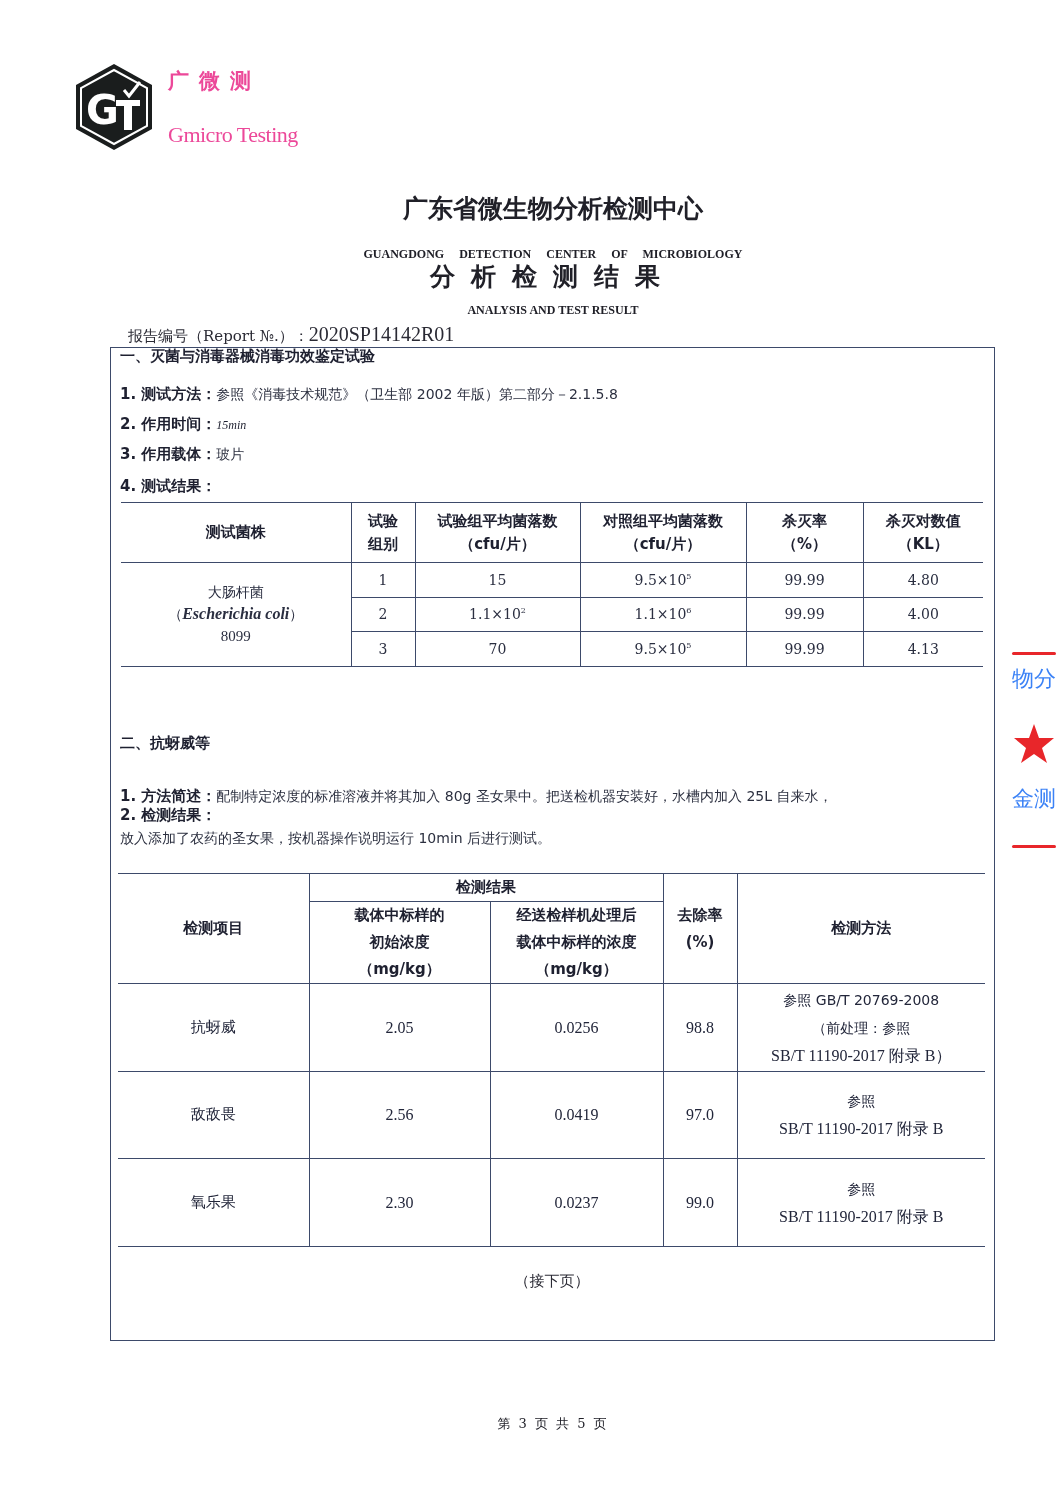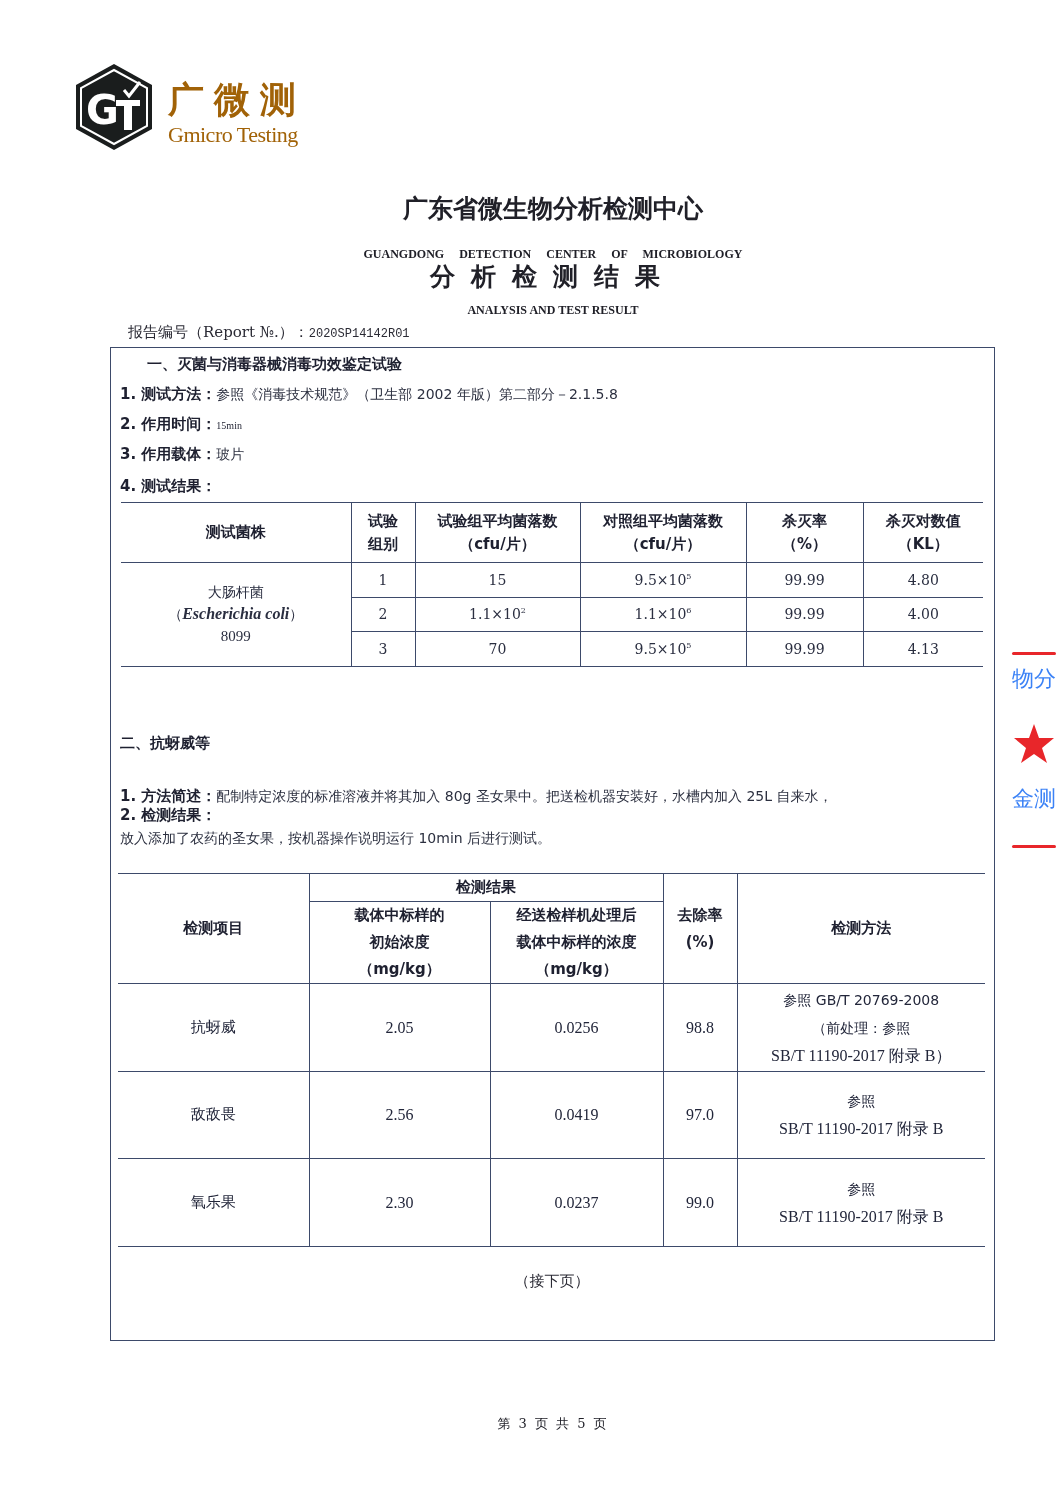--- a/index.html
+++ b/index.html
@@ -3,38 +3,38 @@
 <meta charset="utf-8">
 <style>
   * { box-sizing: border-box; margin: 0; padding: 0; }
   html, body { width: 1056px; height: 1500px; background: #ffffff; }
   body { position: relative; font-family: "DejaVu Serif", "Liberation Serif", serif; color: #1c1c24; overflow: hidden; }
   .abs { position: absolute; }
 
   
   .logo { left: 72px; top: 62px; width: 240px; height: 92px; }
   .logo-hex { position: absolute; left: 0; top: 0; width: 84px; height: 90px; }
-  .logo-cn { position: absolute; left: 96px; top: 14px; font-family: "DejaVu Sans", sans-serif; font-weight: bold; font-size: 36px; letter-spacing: 10px; color: #a16207; }
-  .logo-en { position: absolute; left: 96px; top: 60px; font-family: "Liberation Serif", serif; font-size: 22px; color: #a16207; letter-spacing: -0.5px; }
+  .logo-cn { position: absolute; left: 96px; top: 5px; font-family: "DejaVu Sans", sans-serif; font-weight: bold; font-size: 21px; letter-spacing: 10px; color: #ec4899; }
+  .logo-en { position: absolute; left: 96px; top: 60px; font-family: "Liberation Serif", serif; font-size: 22px; color: #ec4899; letter-spacing: -0.5px; }
 
   
   .title-cn { left: 0; width: 1106px; top: 192px; text-align: center; font-family: "DejaVu Sans", sans-serif; font-size: 25px; font-weight: 600; color: #202028; }
   .title-en { left: 0; width: 1106px; top: 247px; text-align: center; font-family: "Liberation Serif", serif; font-weight: bold; font-size: 12px; word-spacing: 12px; color: #202028; }
   .sub-cn { left: 0; width: 1106px; top: 260px; text-align: center; font-family: "DejaVu Sans", sans-serif; font-size: 25px; font-weight: 600; letter-spacing: 16px; color: #202028; }
   .sub-en { left: 0; width: 1106px; top: 303px; text-align: center; font-family: "Liberation Serif", serif; font-weight: bold; font-size: 12px; color: #202028; }
 
   .report-no { left: 128px; top: 323px; font-size: 15px; color: #2a2a34; font-family: "DejaVu Serif", serif; }
-  .report-no .num { font-family: Liberation Mono, monospace; font-size: 12px; }
+  .report-no .num { font-family: Liberation Serif, serif; font-size: 20px; }
 
   
   .frame { left: 110px; top: 347px; width: 885px; height: 994px; border: 1.5px solid #3d4a6a; }
 
   .line { font-size: 15px; line-height: 20px; color: #1e2030; white-space: nowrap; }
   .line b { font-family: "DejaVu Sans", sans-serif; font-weight: bold; }
-  .line .v { font-family: "Liberation Serif", serif; font-size: 10px; }
+  .line .v { font-family: "Liberation Serif", serif; font-size: 12px; font-style: italic; }
   .line .cnv { font-family: "DejaVu Sans", sans-serif; font-weight: normal; font-size: 14px; color: #2c3040; }
   .hdr { font-family: "DejaVu Sans", sans-serif; font-weight: bold; font-size: 15px; }
 
   
   table { border-collapse: collapse; position: absolute; font-size: 14px; color: #1e2030; }
   td, th { text-align: center; vertical-align: middle; }
   th { font-family: "DejaVu Sans", sans-serif; font-weight: bold; font-size: 15px; line-height: 23px; }
   .t1 { left: 121px; top: 502px; width: 862px; border-top: 1.5px solid #3d4a6a; border-bottom: 1.5px solid #3d4a6a; }
   .t1 th, .t1 td { border-left: 1px solid #3d4a6a; border-right: 1px solid #3d4a6a; border-bottom: 1px solid #3d4a6a; }
   .t1 tr > *:first-child { border-left: none; }
@@ -84,21 +84,21 @@
 <div class="abs title-en">GUANGDONG DETECTION CENTER OF MICROBIOLOGY</div>
 <div class="abs sub-cn">分析检测结果</div>
 <div class="abs sub-en">ANALYSIS AND TEST RESULT</div>
 
 <div class="abs report-no">
   <span>报告编号（Report №.）：</span><span class="num">2020SP14142R01</span>
 </div>
 
 <div class="abs frame"></div>
 
-<div class="abs line hdr" style="left:120px; top:354px;margin-left:27px;">一、灭菌与消毒器械消毒功效鉴定试验</div>
+<div class="abs line hdr" style="left:120px; top:346px;">一、灭菌与消毒器械消毒功效鉴定试验</div>
 <div class="abs line" style="left:120px; top:384px;">
   <b>1. 测试方法：</b><span class="cnv">参照《消毒技术规范》（卫生部 2002 年版）第二部分－2.1.5.8</span>
 </div>
 <div class="abs line" style="left:120px; top:414px;">
   <b>2. 作用时间：</b><span class="v">15min</span>
 </div>
 <div class="abs line" style="left:120px; top:444px;">
   <b>3. 作用载体：</b><span class="cnv">玻片</span>
 </div>
 <div class="abs line" style="left:120px; top:476px;">

